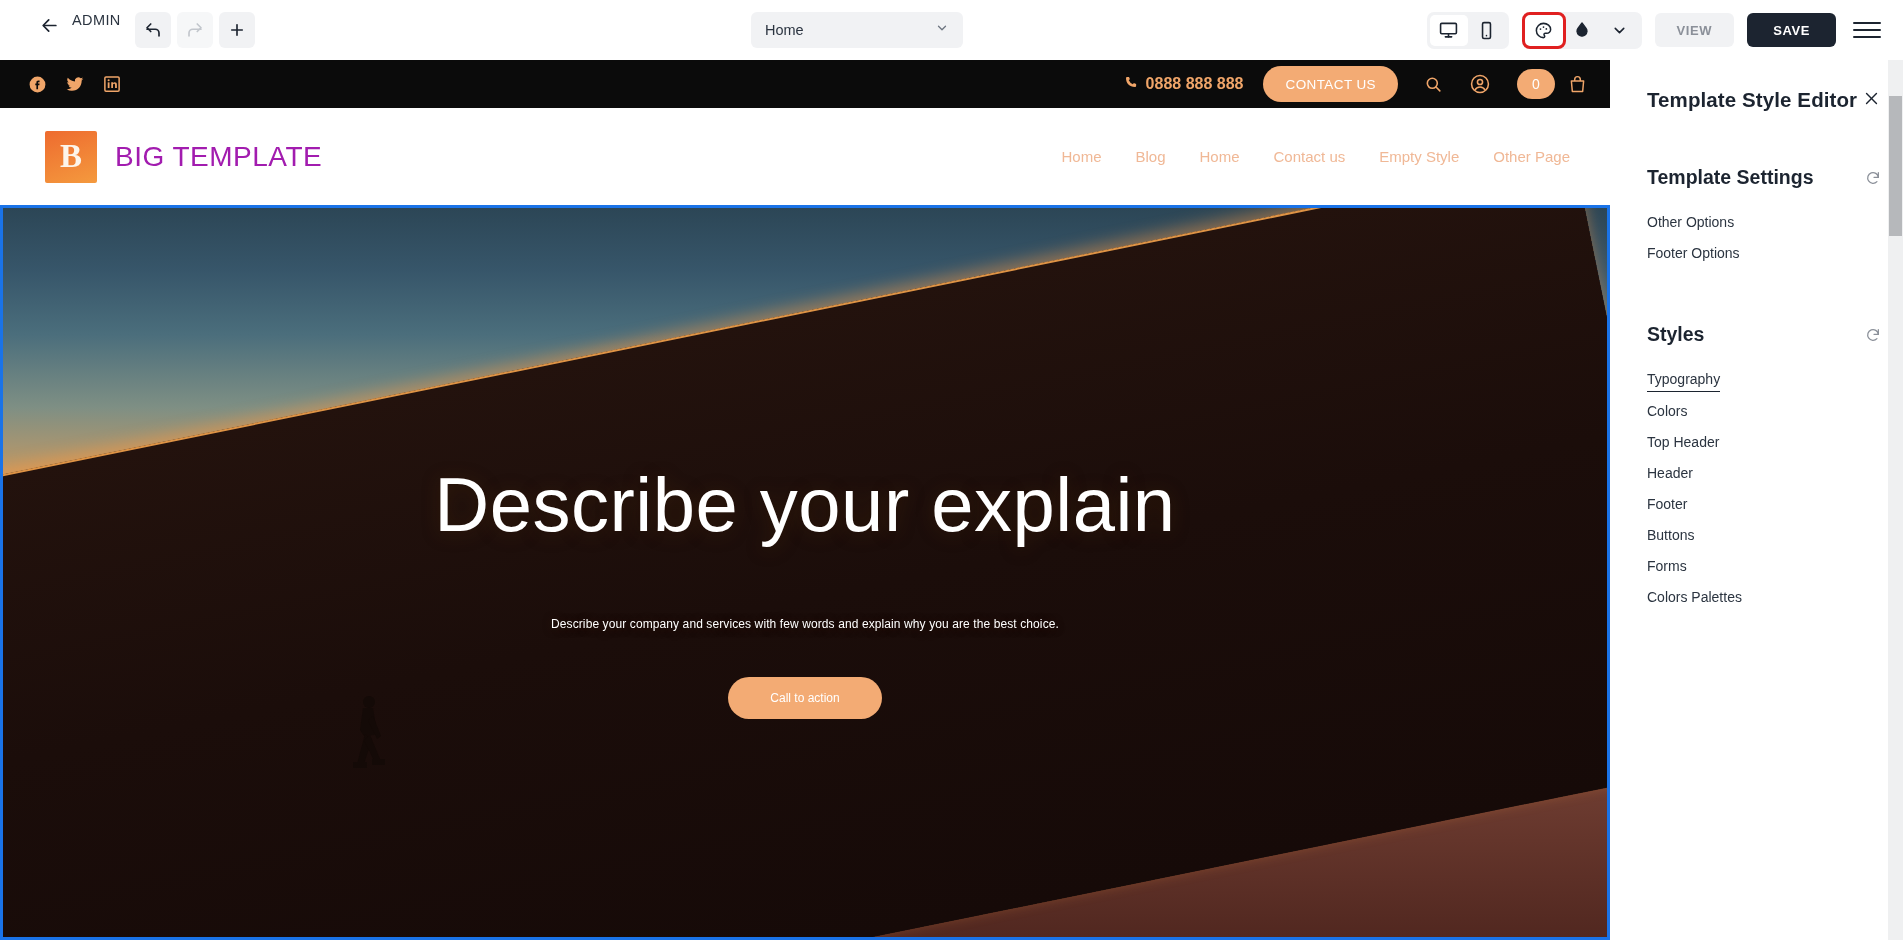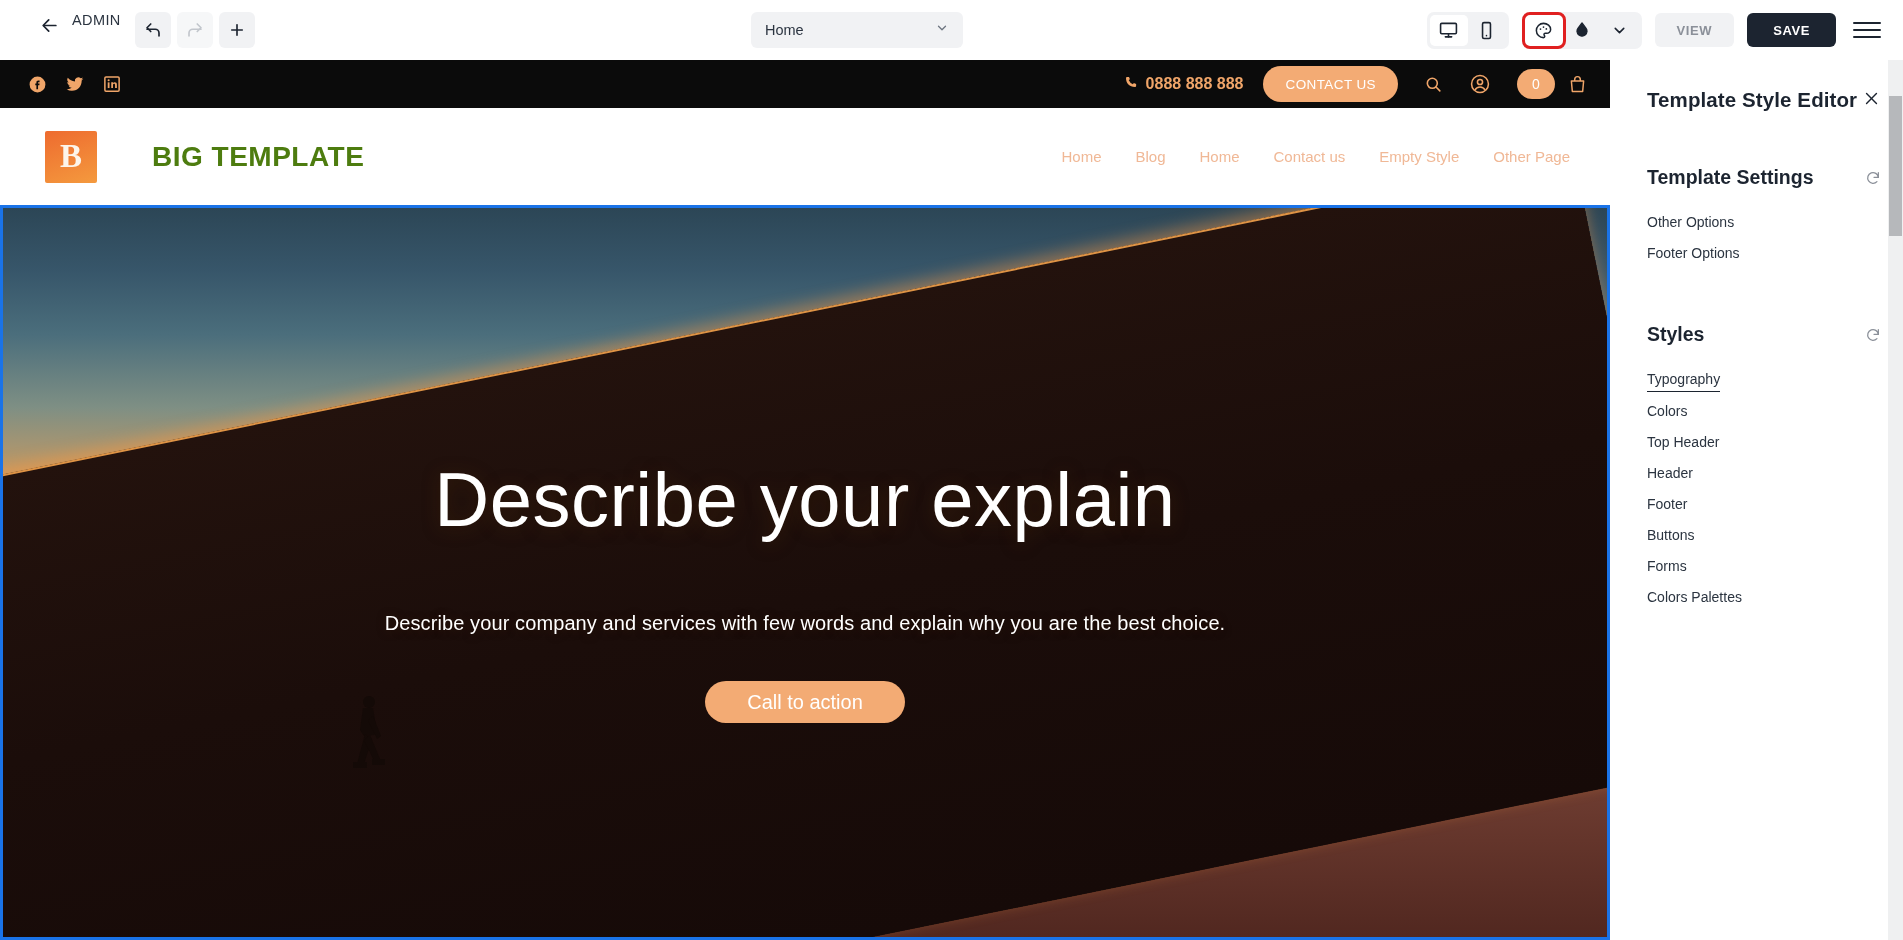--- a/index.html
+++ b/index.html
@@ -148,21 +148,21 @@
   }
   .logo-wrap { display: flex; align-items: center; gap: 18px; }
   .logo-sq {
     width: 52px; height: 52px; border-radius: 2px;
     background: linear-gradient(160deg, #ee6b2f 0%, #f49a3e 100%);
     display: flex; align-items: center; justify-content: center;
     color: #fdf5ea; font-size: 33px; font-weight: bold;
     font-family: "Liberation Serif", serif;
   }
   .logo-text {
-    font-size: 28px; font-weight: bold; letter-spacing: .5px; color: #4d7c0f; margin-left: 37px;
+    font-size: 28px; font-weight: normal; letter-spacing: .5px; color: #a21caf;
   }
   .site-nav {
     position: absolute; right: 40px; top: 0; height: 97px;
     display: flex; align-items: center; gap: 34px;
   }
   .site-nav a {
     color: #f0b896; font-size: 15px; text-decoration: none; cursor: pointer;
   }
 
   
@@ -243,29 +243,29 @@
     display: flex; flex-direction: column; align-items: center; justify-content: center;
     text-align: center; padding-top: 40px;
   }
   .hero-title {
     font-size: 76px; color: #ffffff; font-weight: normal;
     letter-spacing: .5px; line-height: 1;
     text-shadow: 0 2px 18px rgba(90,50,10,.35);
   }
   .hero-sub {
     margin-top: 74px;
-    font-size: 20px; color: #ffffff; letter-spacing: .1px;
+    font-size: 12px; color: #ffffff; letter-spacing: .1px;
     text-shadow: 0 1px 8px rgba(60,30,10,.5);
   }
   .cta-btn {
     margin-top: 46px;
     height: 42px; padding: 0 42px; border-radius: 21px;
     background: #f3ab74; color: #ffffff;
     display: flex; align-items: center; justify-content: center;
-    font-size: 20px; cursor: pointer;
+    font-size: 12px; cursor: pointer;
   }
 
   
   .pv-scroll-track {
     position: absolute; right: 0; top: 60px;
     width: 15px; height: 880px; background: #eff0f1;
     z-index: 30;
   }
   .pv-scroll-thumb {
     position: absolute; right: 1px; top: 96px;

